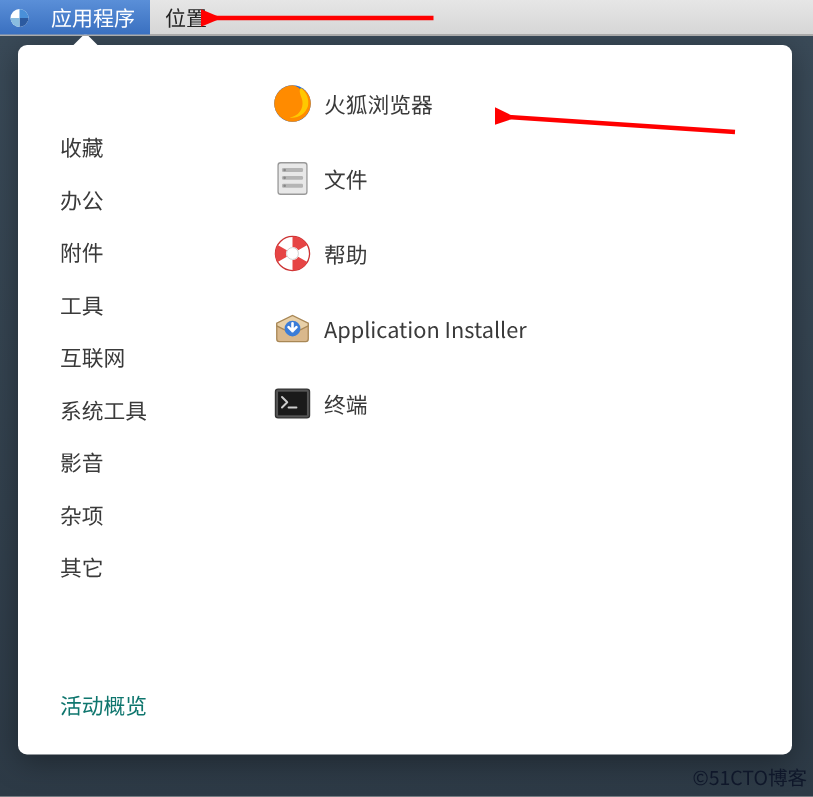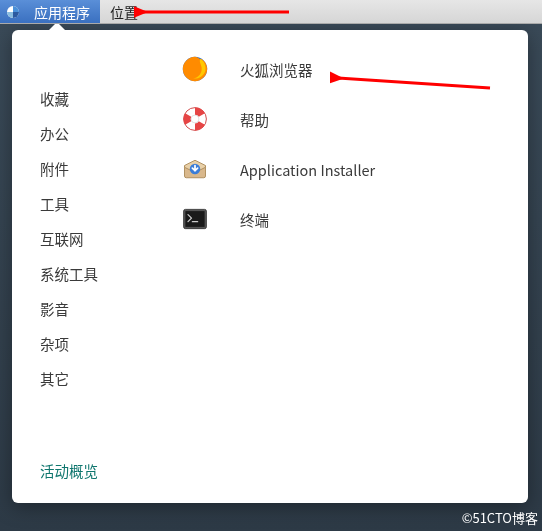--- a/index.html
+++ b/index.html
@@ -87,21 +87,21 @@
     .app-list {
       flex: 1;
       padding: 0 10px 0 8px;
       display: flex;
       flex-direction: column;
       gap: 16px;
     }
     .app-row {
       display: flex;
       align-items: center;
-      gap: 30px;
+      gap: 6px;
       cursor: pointer;
       padding: 2px 0;
     }
     .app-icon {
       width: 30px; height: 30px;
       display: flex; align-items: center; justify-content: center;
       flex-shrink: 0;
     }
     .app-label {
       color: #3a3a3a;
@@ -113,21 +113,21 @@
     .activities {
       color: #0f766e;
       font-size: 14.5px;
       cursor: pointer;
     }
     .watermark {
       position: absolute;
       right: 4px;
       bottom: 4px;
       font-size: 13px;
-      color: #ffffff;
+      color: #0f172a;
       z-index: 20;
       margin-left: 36px;
     }
     
     .arrow {
       position: absolute;
       z-index: 30;
       pointer-events: none;
     }
   </style>
@@ -174,20 +174,34 @@
           <span class="app-icon">
             <svg width="30" height="30" viewBox="0 0 32 32">
               <circle cx="16" cy="16" r="13" fill="#2b6dd1"></circle>
               <path d="M16 3 C9 3 3 9 3 16 C3 23 9 29 16 29 C23 29 29 23 29 16 C29 12 27 7 22 5 C24 8 24 11 23 13 C22 10 19 8 16 8 C14 8 12 9 11 11 C13 10 15 11 15 13 C15 15 13 15 12 16 C11 17 12 20 15 20 C12 22 9 20 8 17 C7 21 10 26 16 26 C22 26 26 21 26 16 C26 10 22 4 16 3 Z" fill="#ff8b00"></path>
               <path d="M22 5 C26 8 28 13 27 18 C25 24 19 27 14 26 C20 25 24 20 23 14 C22 10 20 7 22 5 Z" fill="#ffc800"></path>
             </svg>
           </span>
           <span class="app-label">火狐浏览器</span>
         </div>
 
+        <div class="app-row">
+          <span class="app-icon">
+            <svg width="28" height="28" viewBox="0 0 32 32">
+              <rect x="5" y="4" width="22" height="24" rx="2" fill="#e8e8e8" stroke="#999" stroke-width="1"></rect>
+              <rect x="8" y="8" width="16" height="3" rx="1" fill="#b5b5b5"></rect>
+              <rect x="8" y="14" width="16" height="3" rx="1" fill="#b5b5b5"></rect>
+              <rect x="8" y="20" width="16" height="3" rx="1" fill="#b5b5b5"></rect>
+              <circle cx="10" cy="9.5" r="1" fill="#888"></circle>
+              <circle cx="10" cy="15.5" r="1" fill="#888"></circle>
+              <circle cx="10" cy="21.5" r="1" fill="#888"></circle>
+            </svg>
+          </span>
+          <span class="app-label">文件</span>
+        </div>
 
         <div class="app-row">
           <span class="app-icon">
             <svg width="28" height="28" viewBox="0 0 32 32">
               <circle cx="16" cy="16" r="13" fill="#fff" stroke="#cc3333" stroke-width="1"></circle>
               <path d="M16 3 A13 13 0 0 1 27.3 9.5 L20.3 13.5 A5 5 0 0 0 16 11 Z" fill="#e64545"></path>
               <path d="M27.3 22.5 A13 13 0 0 1 16 29 L16 21 A5 5 0 0 0 20.3 18.5 Z" fill="#e64545"></path>
               <path d="M4.7 22.5 A13 13 0 0 1 4.7 9.5 L11.7 13.5 A5 5 0 0 0 11.7 18.5 Z" fill="#e64545"></path>
               <circle cx="16" cy="16" r="4.5" fill="#fff" stroke="#bbb" stroke-width="0.5"></circle>
             </svg>

